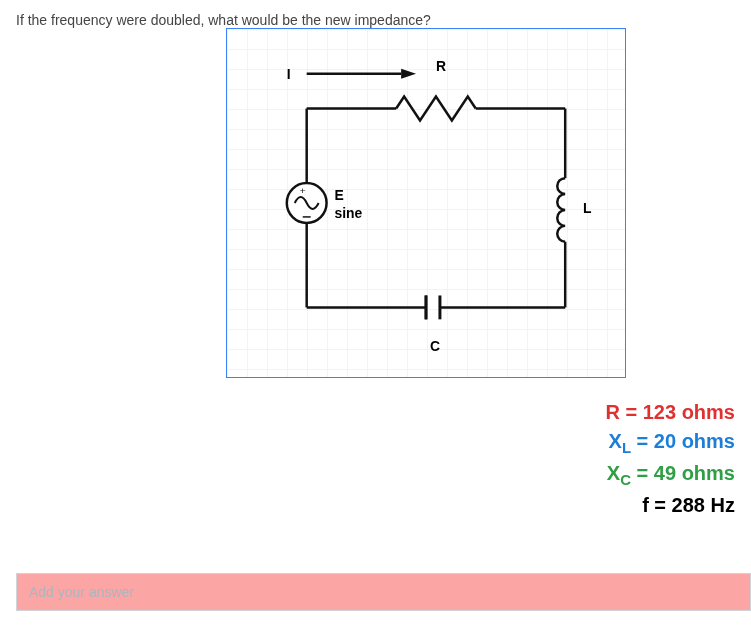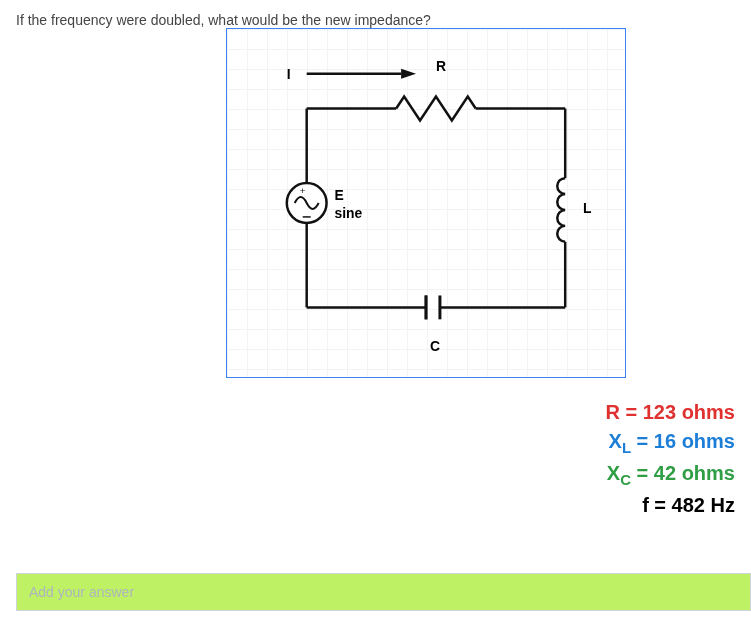--- a/index.html
+++ b/index.html
@@ -62,21 +62,21 @@
       bottom: 24px;
     }
     .answer-input {
       width: 100%;
       height: 38px;
       border: 1px solid #ced4da;
       padding: 0 12px;
       font-size: 14px;
       color: #495057;
       outline: none;
-      background: #bef264;
+      background: #fca5a5;
     }
     .answer-input::placeholder { color: #adb5bd; }
     .svg-label {
       font-family: -apple-system, BlinkMacSystemFont, 'Segoe UI', Arial, sans-serif;
       font-size: 14px;
       font-weight: 600;
       fill: #000;
     }
   </style>
 </head>
@@ -139,30 +139,30 @@
 </div>
 
 <div class="params">
   <div class="param p-red">
     <span>R</span>
     = <span>123</span>
     <span>ohms</span>
   </div>
   <div class="param p-blue">
     <span>X</span><sub>L</sub>
-    = <span>16</span>
+    = <span>20</span>
     <span>ohms</span>
   </div>
   <div class="param p-green">
     <span>X</span><sub>C</sub>
-    = <span>42</span>
+    = <span>49</span>
     <span>ohms</span>
   </div>
   <div class="param p-black">
     <span>f</span>
-    = <span>482</span>
+    = <span>288</span>
     <span>Hz</span>
   </div>
 </div>
 
 <div class="answer-row">
   <input class="answer-input" type="text" placeholder="Add your answer" style="">
 </div>
 
 </body></html>

